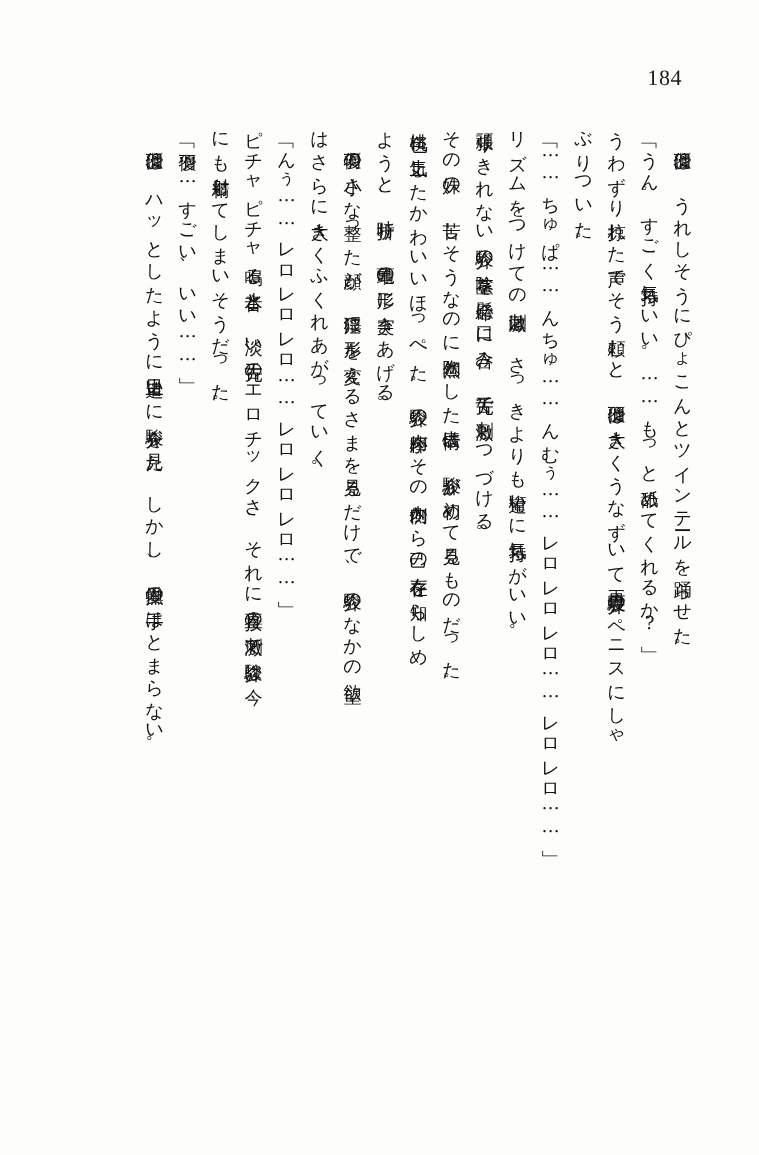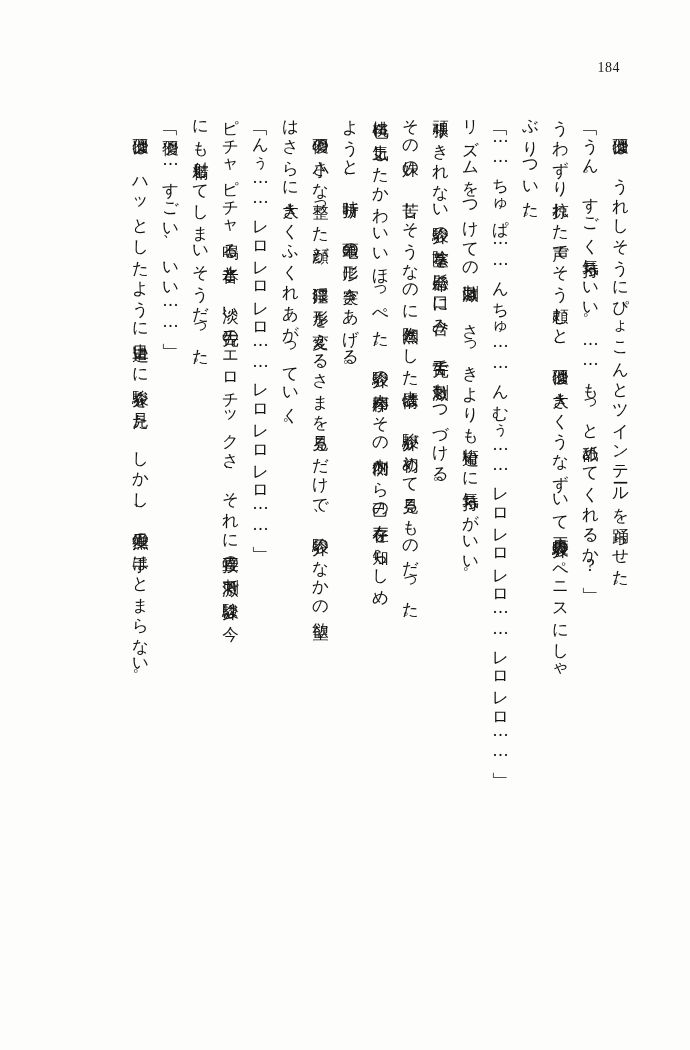--- a/index.html
+++ b/index.html
@@ -12,21 +12,21 @@
     width: 690px;
     height: 1050px;
     background: #fdfdfb;
     overflow: hidden;
     font-family: "DejaVu Serif", serif;
   }
   .page-number {
     position: absolute;
     top: 60px;
     right: 70px;
-    font-size: 14px;
+    font-size: 20px;
     font-family: "Liberation Serif", serif;
     color: #1a1a1a;
     letter-spacing: 0.5px;
   }
   .text-block {
     position: absolute;
     top: 108px;
     right: 62px;
     left: 62px;
     height: 870px;

